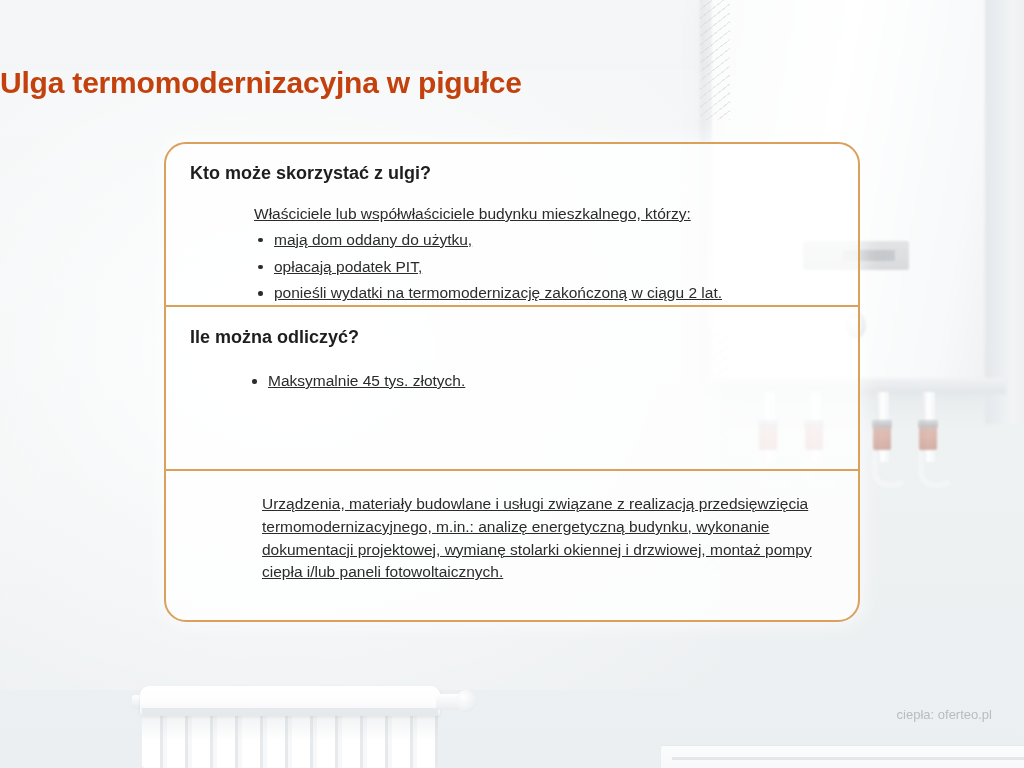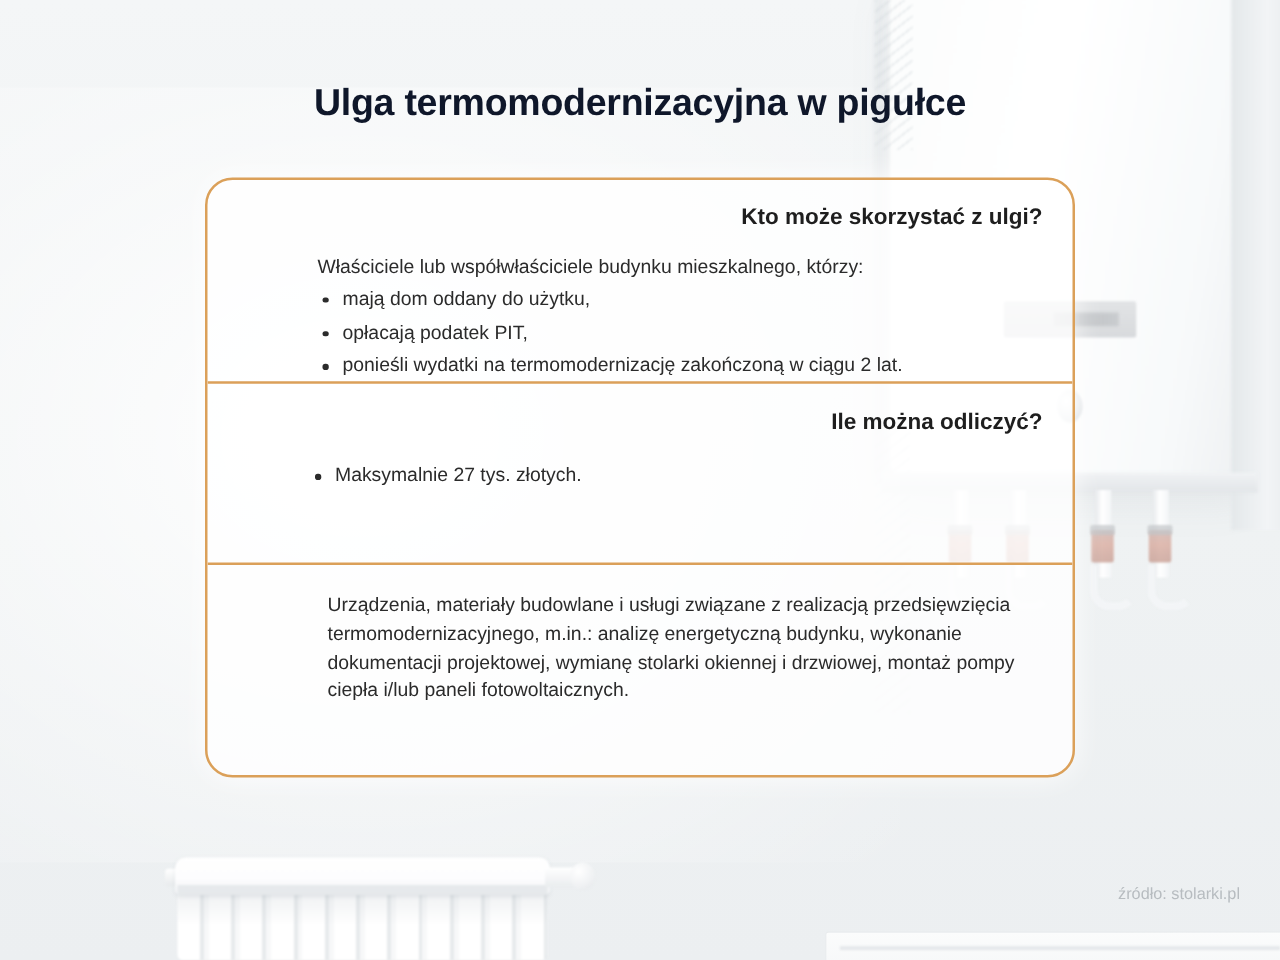--- a/index.html
+++ b/index.html
@@ -254,24 +254,23 @@
     z-index: 5;
     width: 1024px;
     height: 768px;
   }
 
   .page-title {
     position: absolute;
     left: 0;
     top: 66px;
     width: 1024px;
-    text-align: center;
     font-size: 30px;
     font-weight: bold;
-    color: #0f172a;
+    color: #c2410c;
     letter-spacing: -0.2px;
   }
 
   .card {
     position: absolute;
     left: 164px;
     top: 142px;
     width: 696px;
     height: 480px;
     box-sizing: border-box;
@@ -284,38 +283,39 @@
 
   .section {
     position: relative;
     box-sizing: border-box;
     padding: 0 24px;
   }
   .section + .section {
     border-top: 2px solid #dba059;
   }
   .sec-1 { height: 161px; }
-  .sec-2 { height: 145px; }
+  .sec-2 { height: 164px; }
   .sec-3 { height: 168px; }
 
   .sec-heading {
-    text-align: right;
+    text-align: left;
     font-size: 18px;
     font-weight: bold;
     color: #1e1e1e;
     margin: 0;
     padding-top: 19px;
   }
   .sec-2 .sec-heading { padding-top: 20px; }
   .sec-3 .sec-heading { padding-top: 20px; }
 
   .sec-body {
     font-size: 15.5px;
     line-height: 1.47;
     color: #2b2b2b;
+    text-decoration: underline;
   }
 
   .intro-line {
     margin: 19px 0 0 0;
     padding-left: 64px;
   }
 
   ul.bullets {
     list-style: none;
     margin: 3px 0 0 0;
@@ -420,28 +420,28 @@
           <li>opłacają podatek PIT,</li>
           <li>ponieśli wydatki na termomodernizację zakończoną w ciągu 2 lat.</li>
         </ul>
       </div>
     </div>
 
     <div class="section sec-2">
       <div class="sec-heading">Ile można odliczyć?</div>
       <div class="sec-body">
         <ul class="bullets">
-          <li>Maksymalnie 27 tys. złotych.</li>
+          <li>Maksymalnie 45 tys. złotych.</li>
         </ul>
       </div>
     </div>
 
     <div class="section sec-3">
       <div class="sec-body">
         <p class="para">Urządzenia, materiały budowlane i usługi związane z realizacją przedsięwzięcia termomodernizacyjnego, m.in.: analizę energetyczną budynku, wykonanie dokumentacji projektowej, wymianę stolarki okiennej i drzwiowej, montaż pompy ciepła i/lub paneli fotowoltaicznych.</p>
       </div>
     </div>
 
   </div>
 
-  <div class="source">źródło: stolarki.pl</div>
+  <div class="source">ciepła: oferteo.pl</div>
 
 </div>
 
 </body></html>

